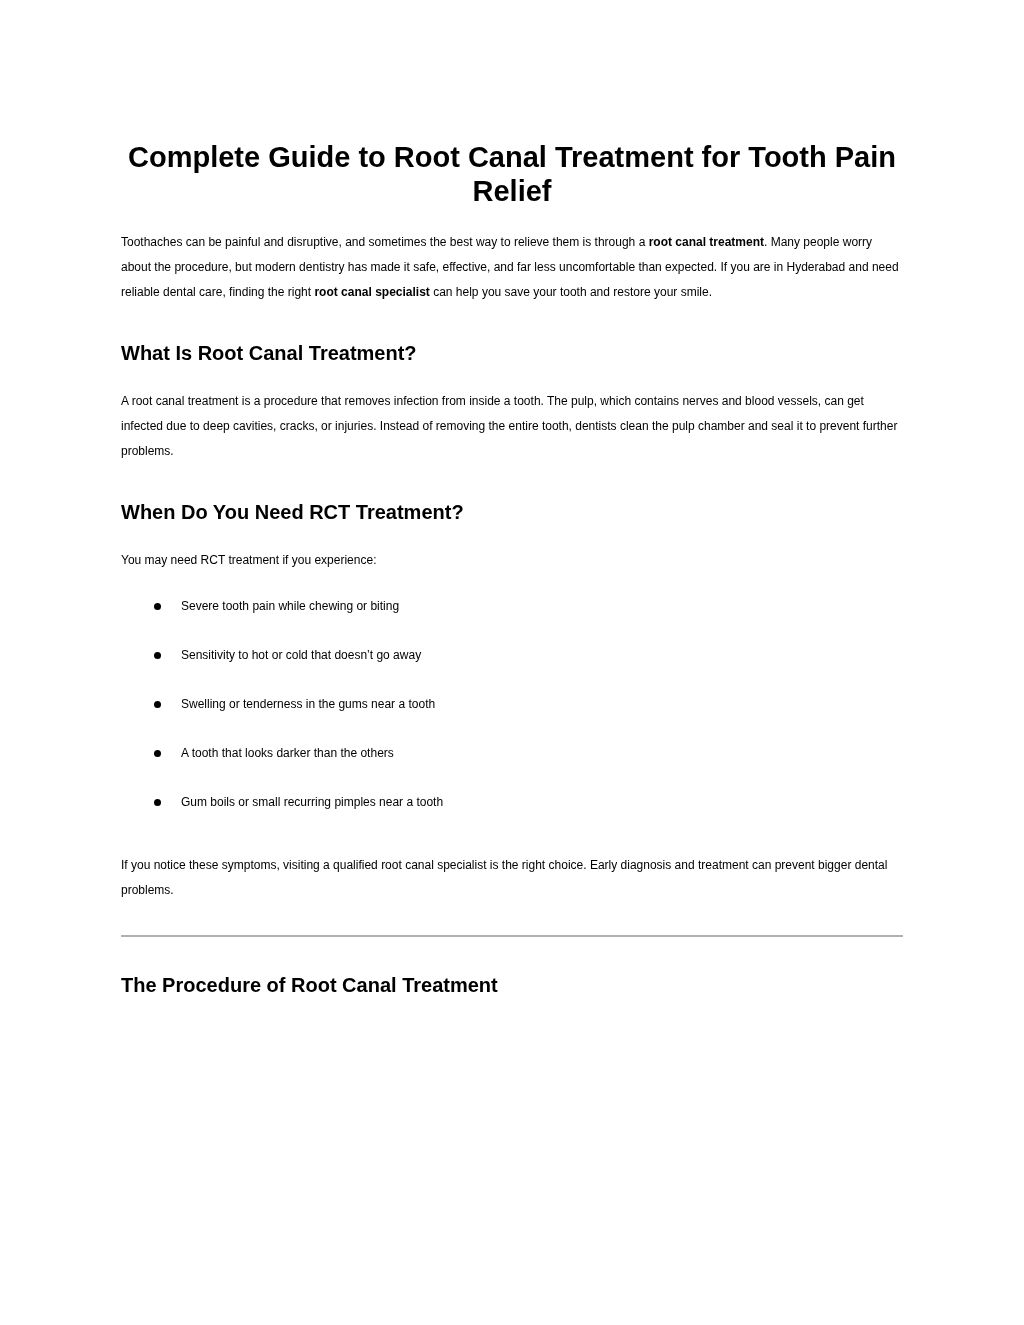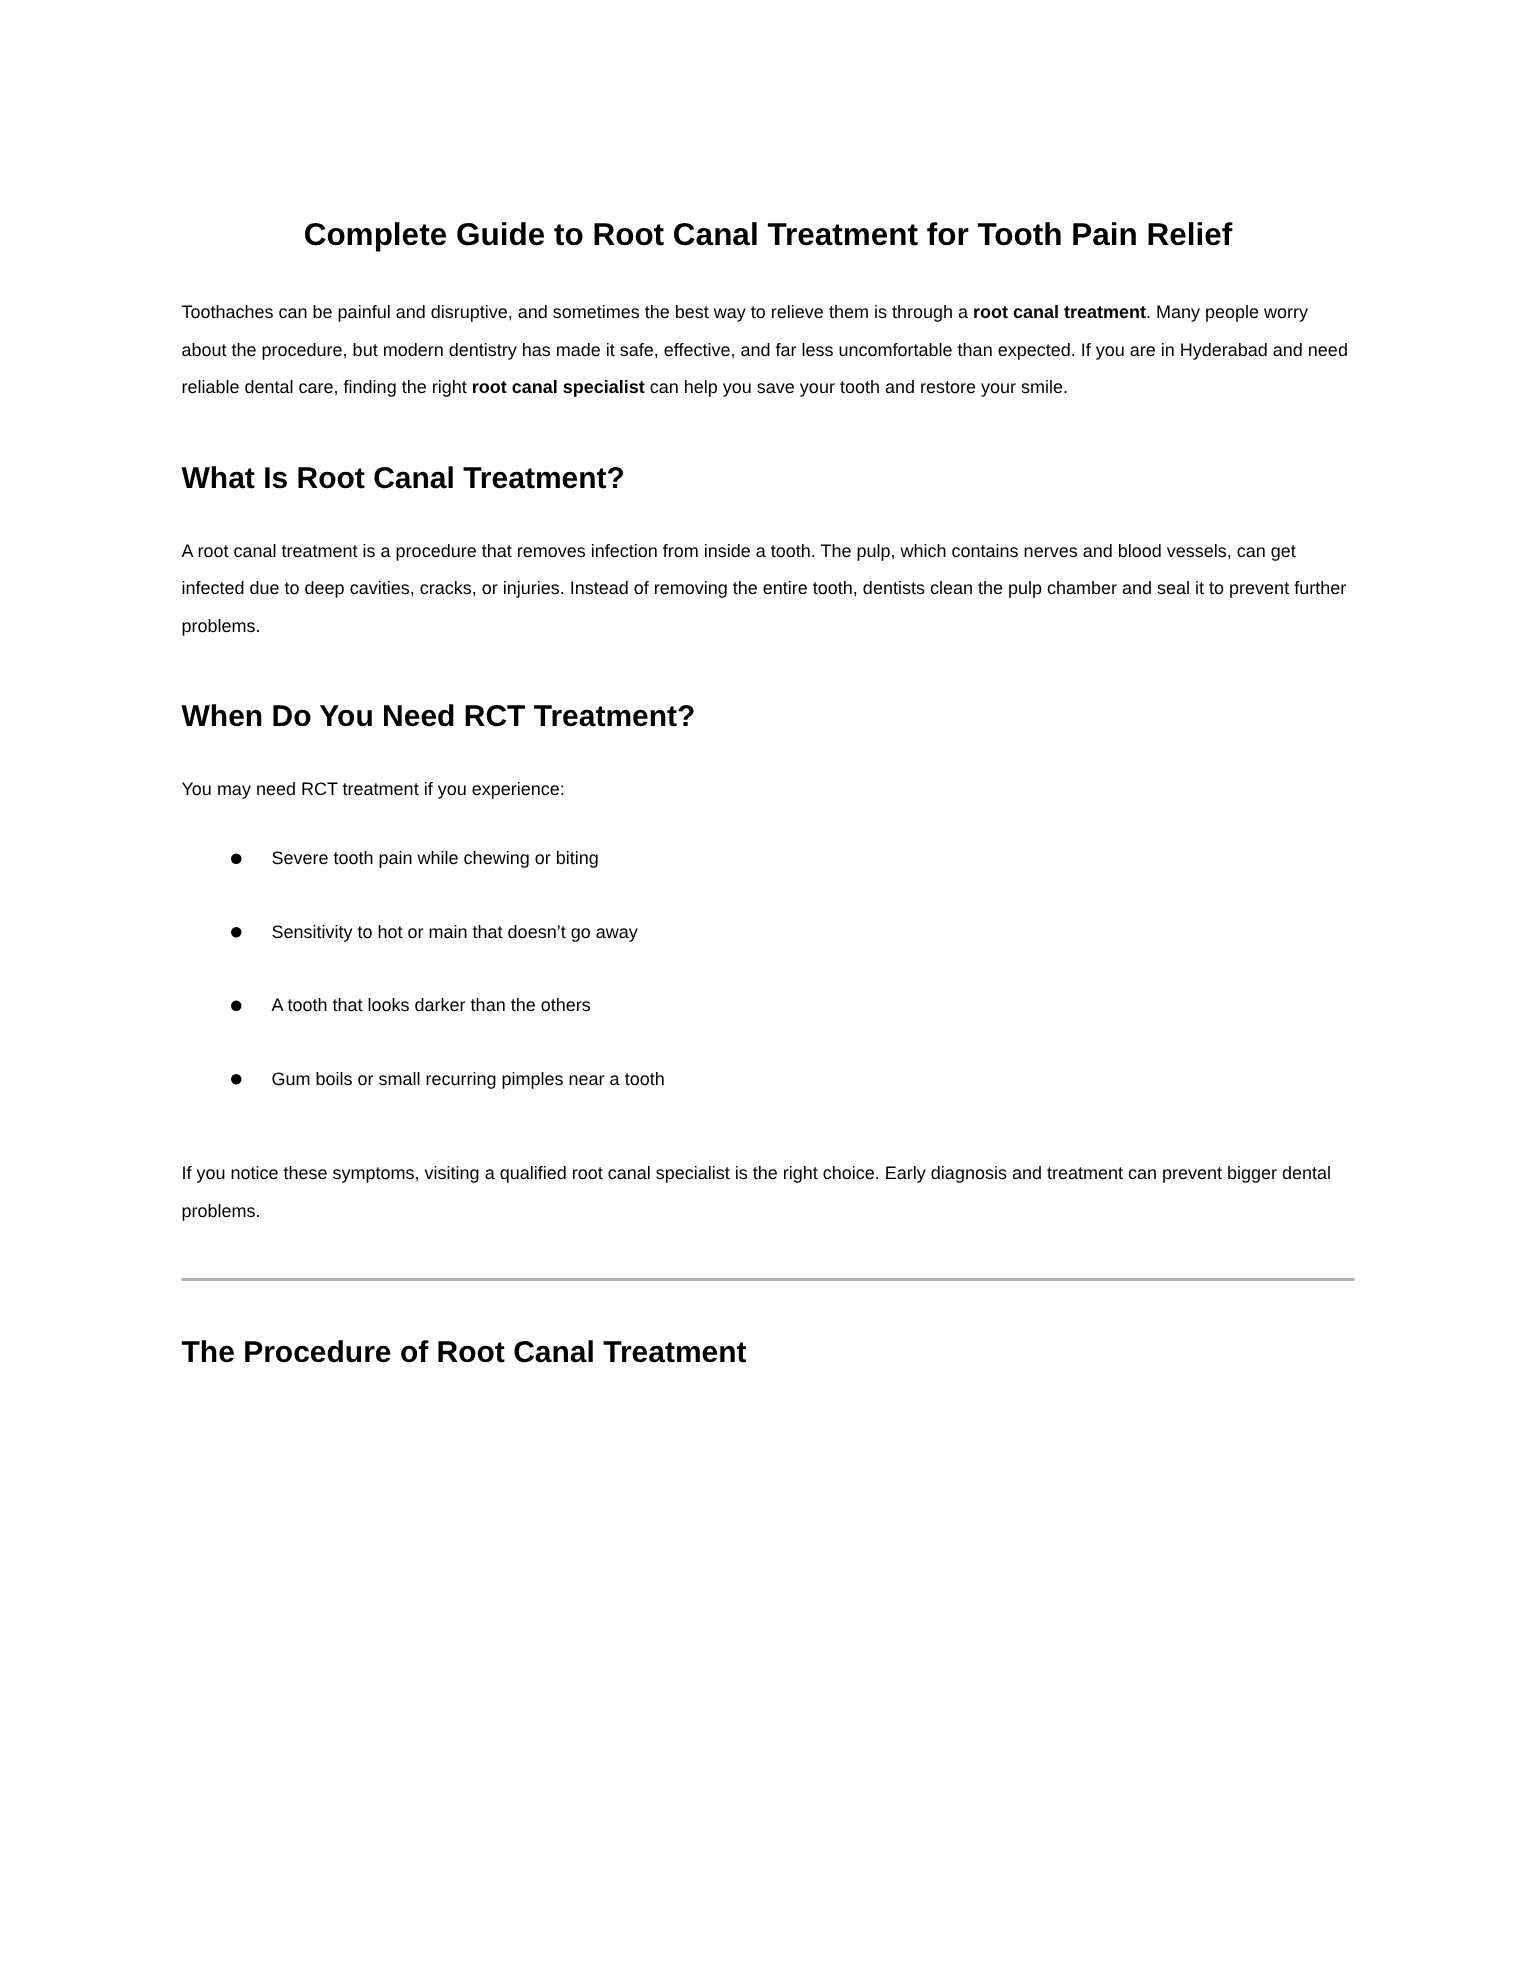--- a/index.html
+++ b/index.html
@@ -11,21 +11,21 @@
     color: #000000;
     overflow: hidden;
   }
   .page {
     width: 1024px;
     height: 1325px;
     padding: 140px 121px 0 121px;
     background: #ffffff;
   }
   .doc-title {
-    font-size: 21px;
+    font-size: 29px;
     line-height: 34px;
     font-weight: 700;
     text-align: center;
     margin: 0 0 22px 0;
   }
   p {
     font-size: 12px;
     line-height: 25px;
     margin: 0 0 21px 0;
   }
@@ -83,21 +83,22 @@
 
   <p>A root canal treatment is a procedure that removes infection from inside a tooth. The pulp, which contains nerves and blood vessels, can get infected due to deep cavities, cracks, or injuries. Instead of removing the entire tooth, dentists clean the pulp chamber and seal it to prevent further problems.</p>
 
 
   <h2>When Do You Need RCT Treatment?</h2>
 
   <p class="lead">You may need RCT treatment if you experience:</p>
 
   <ul class="symptom-list">
     <li><span class="bullet-dot"></span><span>Severe tooth pain while chewing or biting</span></li>
-    <li><span class="bullet-dot"></span><span>Sensitivity to hot or main that doesn’t go away</span></li>
+    <li><span class="bullet-dot"></span><span>Sensitivity to hot or cold that doesn’t go away</span></li>
+    <li><span class="bullet-dot"></span><span>Swelling or tenderness in the gums near a tooth</span></li>
     <li><span class="bullet-dot"></span><span>A tooth that looks darker than the others</span></li>
     <li><span class="bullet-dot"></span><span>Gum boils or small recurring pimples near a tooth</span></li>
   </ul>
 
   <p>If you notice these symptoms, visiting a qualified root canal specialist is the right choice. Early diagnosis and treatment can prevent bigger dental problems.</p>
 
   <hr class="divider">
 
   <h2>The Procedure of Root Canal Treatment</h2>
 

